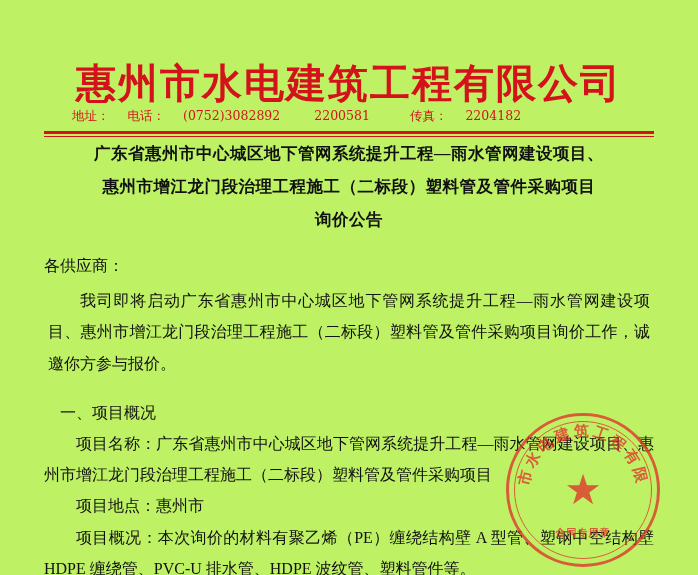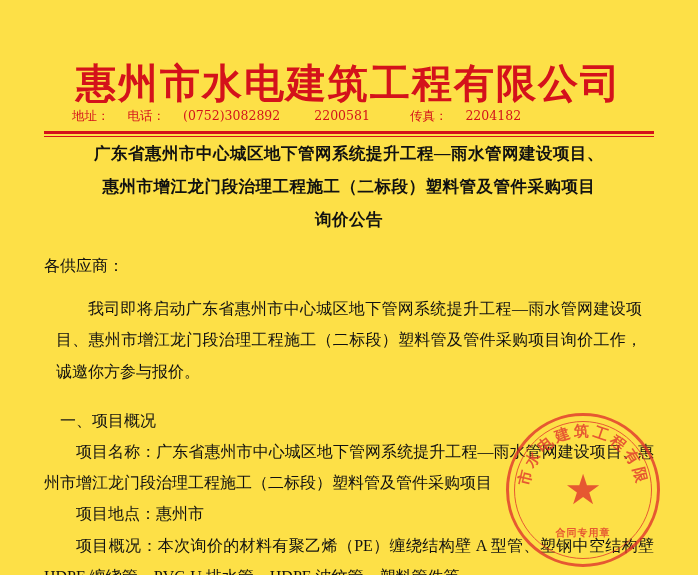--- a/index.html
+++ b/index.html
@@ -13,21 +13,21 @@
     font-family: "Liberation Serif", "DejaVu Serif", serif;
     color: #111111;
     overflow: hidden;
   }
   .page {
     position: relative;
     width: 698px;
     height: 575px;
     box-sizing: border-box;
     padding: 0 44px;
-    background: #fde047;
+    background: #bef264;
   }
 
   
   .letterhead {
     padding-top: 58px;
     text-align: center;
   }
   .company-name {
     color: #d4121b;
     font-family: "DejaVu Serif", "Liberation Serif", serif;
@@ -78,21 +78,21 @@
   .body-text {
     margin-top: 14px;
     font-size: 16px;
     line-height: 1.95;
     text-align: justify;
   }
   .salutation {
     margin: 0 0 2px 0;
   }
   .para {
-    margin: 12px;
+    margin: 4px;
     text-indent: 2em;
     font-family: Liberation Serif, serif;
   }
   .section-heading {
     margin: 18px 0 0 0;
     text-indent: 1em;
   }
   .item {
     margin: 0;
     text-indent: 2em;

